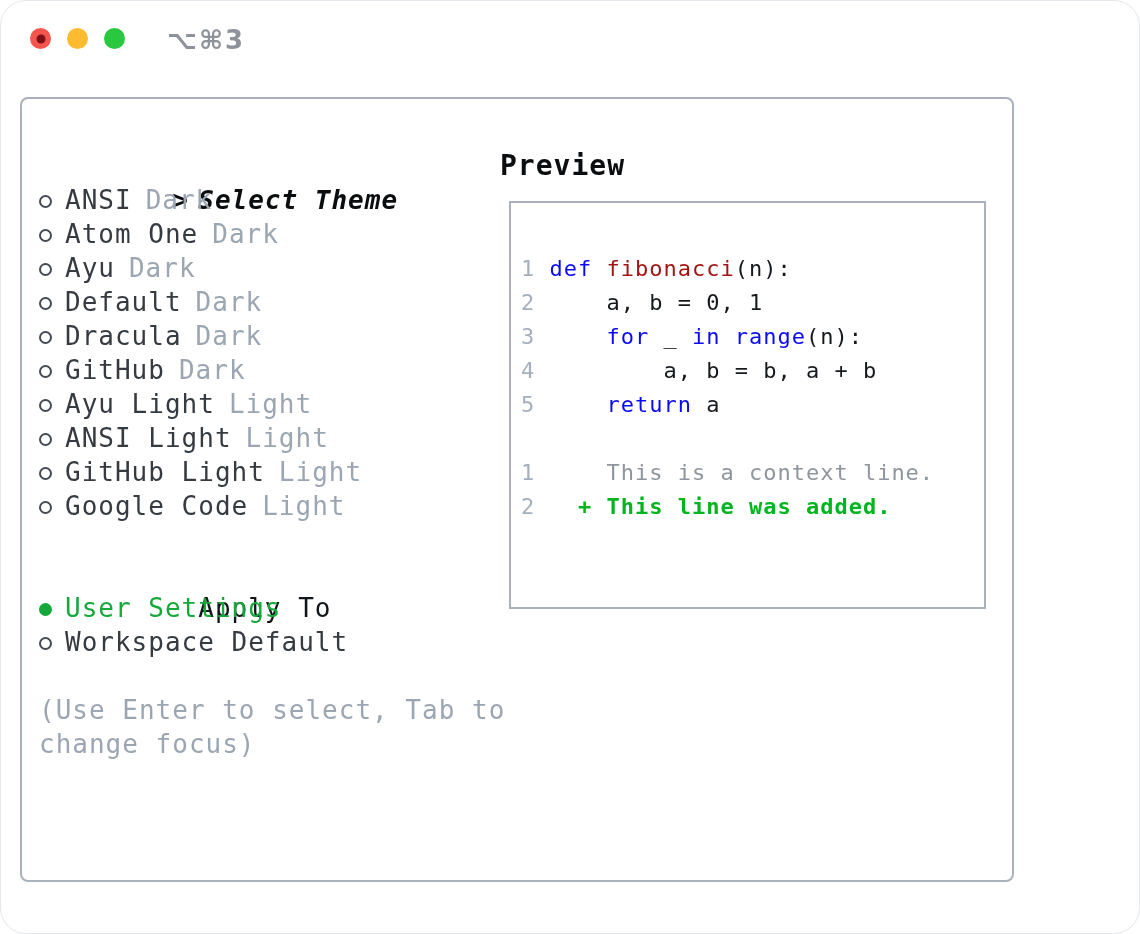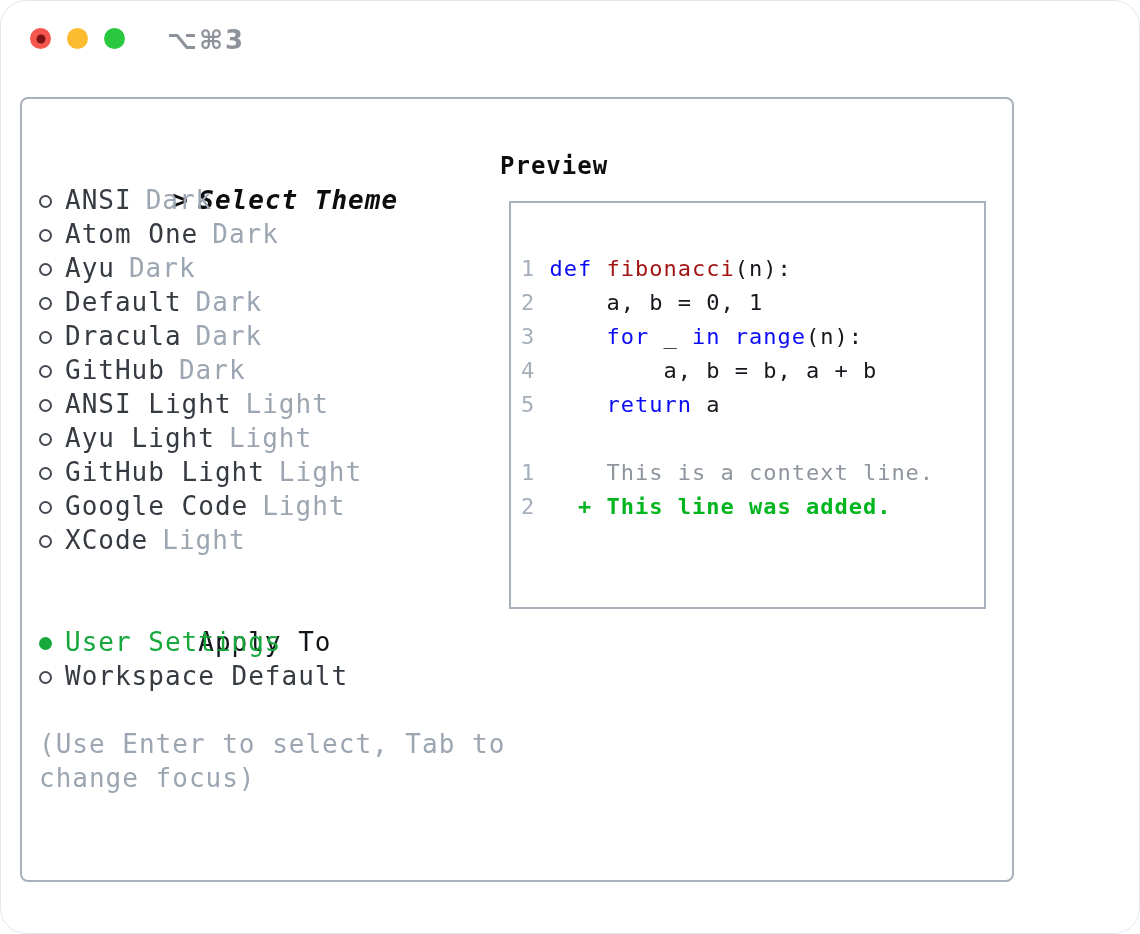--- a/index.html
+++ b/index.html
@@ -44,21 +44,21 @@
   .prompt { font-weight:700; color:var(--header_black); }
   .header-text { font-weight:700; color:var(--header_black);font-style:italic; }
   .item-name { color:var(--text_dark); }
   .item-name.sel { color:var(--accent_green); }
   .item-tag { color:var(--muted_gray); margin-left:14px; }
   .apply-header span.h { color:#121519; }
   .hint { color:var(--muted_gray); }
   
   .preview-header {
     position:absolute; left:478px; top:50px; height:34px; line-height:34px;
-    font-size:24px; font-weight:700; letter-spacing:1px; color:var(--header_black);
+    font-size:28px; font-weight:700; letter-spacing:1px; color:var(--header_black);
   }
   .preview-box {
     position:absolute; left:487px; top:102px; width:477px; height:408px;
     border:2px solid var(--panel_border); background:#fff;
     padding:49px 0 11px 10px; overflow:hidden;
   }
   .pline { height:34px; line-height:34px; font-size:22px; letter-spacing:1px; white-space:pre; }
   .tok-ln    { color:var(--line_number_gray); }
   .tok-plain { color:var(--code_text); }
   .tok-kw    { color:var(--keyword_blue); }
@@ -85,25 +85,24 @@
       <div class="row">
         <span class="marker prompt">&gt;</span><span class="header-text">Select Theme</span>
       </div>
       <div id="theme-items">
           <div class="row"><span class="marker"><span class="circle"></span></span><span class="item-name">ANSI</span><span class="item-tag">Dark</span></div>
           <div class="row"><span class="marker"><span class="circle"></span></span><span class="item-name">Atom One</span><span class="item-tag">Dark</span></div>
           <div class="row"><span class="marker"><span class="circle"></span></span><span class="item-name">Ayu</span><span class="item-tag">Dark</span></div>
           <div class="row"><span class="marker"><span class="circle"></span></span><span class="item-name">Default</span><span class="item-tag">Dark</span></div>
           <div class="row"><span class="marker"><span class="circle"></span></span><span class="item-name">Dracula</span><span class="item-tag">Dark</span></div>
           <div class="row"><span class="marker"><span class="circle"></span></span><span class="item-name">GitHub</span><span class="item-tag">Dark</span></div>
+          <div class="row"><span class="marker"><span class="circle"></span></span><span class="item-name">Ayu Light</span><span class="item-tag">Light</span></div>
           <div class="row"><span class="marker"><span class="circle"></span></span><span class="item-name">ANSI Light</span><span class="item-tag">Light</span></div>
-          <div class="row"><span class="marker"><span class="circle"></span></span><span class="item-name">Ayu Light</span><span class="item-tag">Light</span></div>
           <div class="row"><span class="marker"><span class="circle"></span></span><span class="item-name">GitHub Light</span><span class="item-tag">Light</span></div>
           <div class="row"><span class="marker"><span class="circle"></span></span><span class="item-name">Google Code</span><span class="item-tag">Light</span></div>
-          <div class="row"><span class="marker"><span class="circle"></span></span><span class="item-name">XCode</span><span class="item-tag">Light</span></div>
         </div>
       <div class="row"> </div>
       <div class="row apply-header">
         <span class="marker"></span><span class="h">Apply To</span>
       </div>
       <div id="apply-items">
           <div class="row"><span class="marker"><span class="circle sel"></span></span><span class="item-name sel">User Settings</span></div>
           <div class="row"><span class="marker"><span class="circle"></span></span><span class="item-name">Workspace Default</span></div>
         </div>
       <div class="row"> </div>

